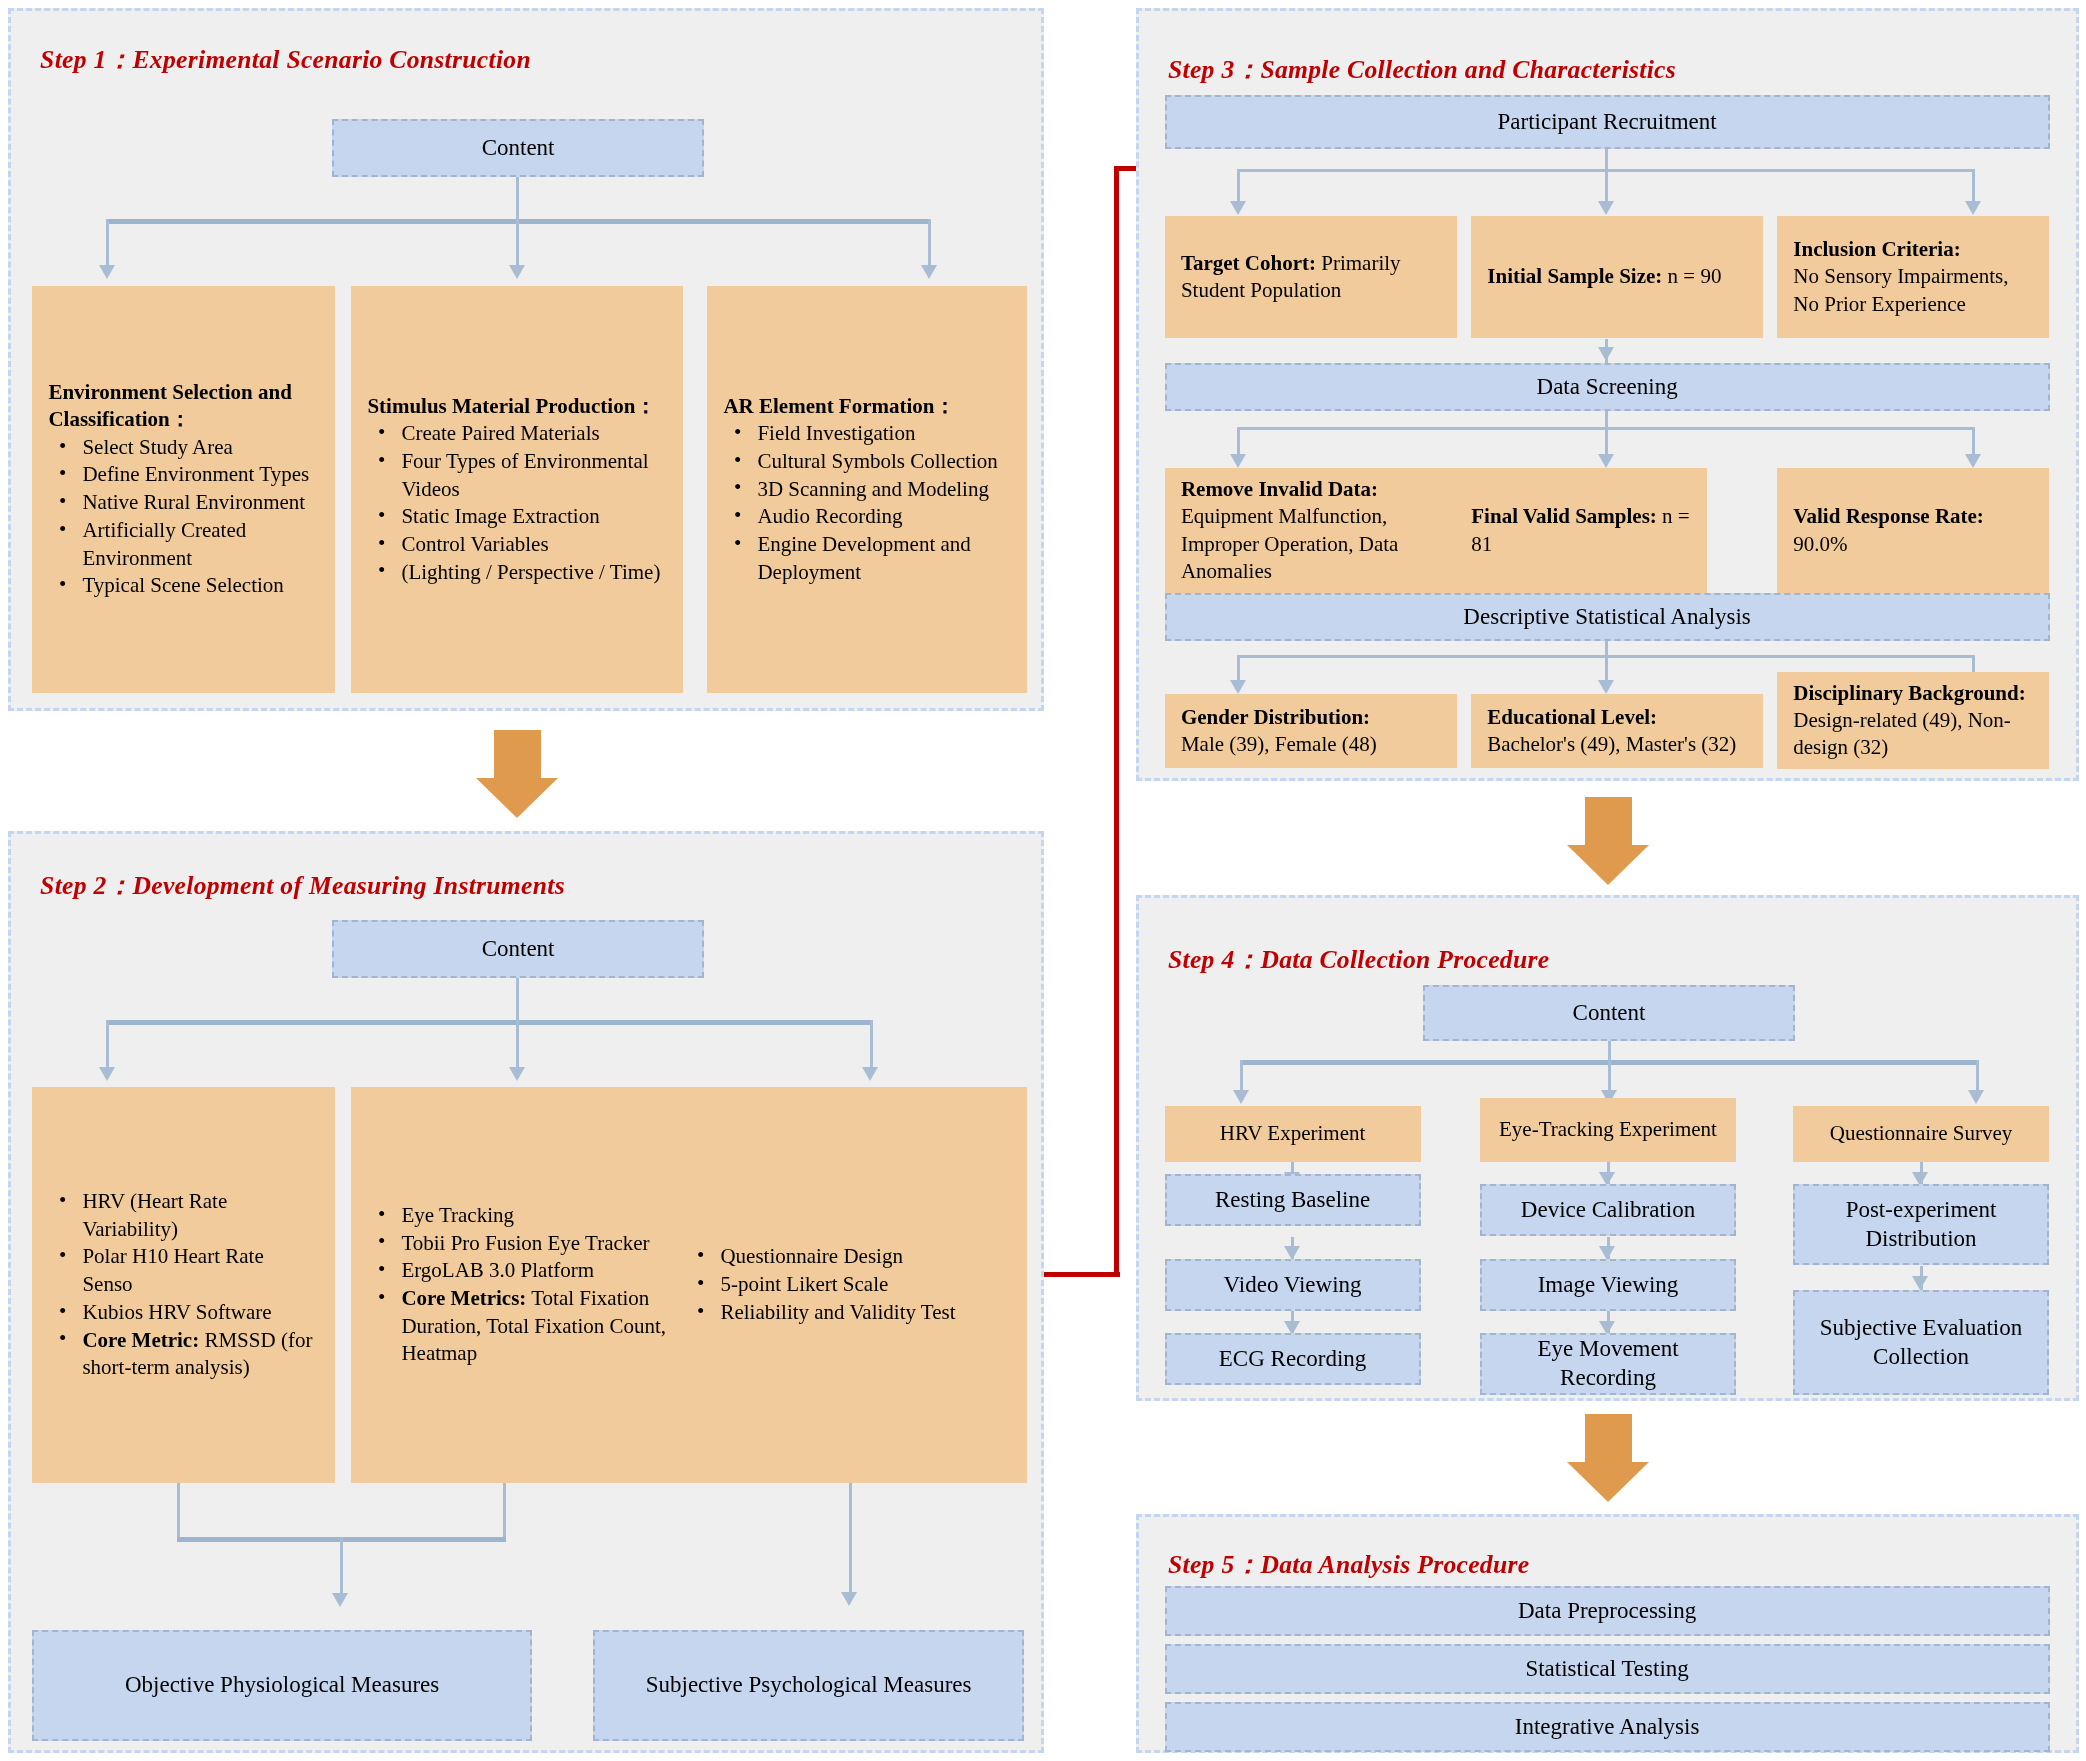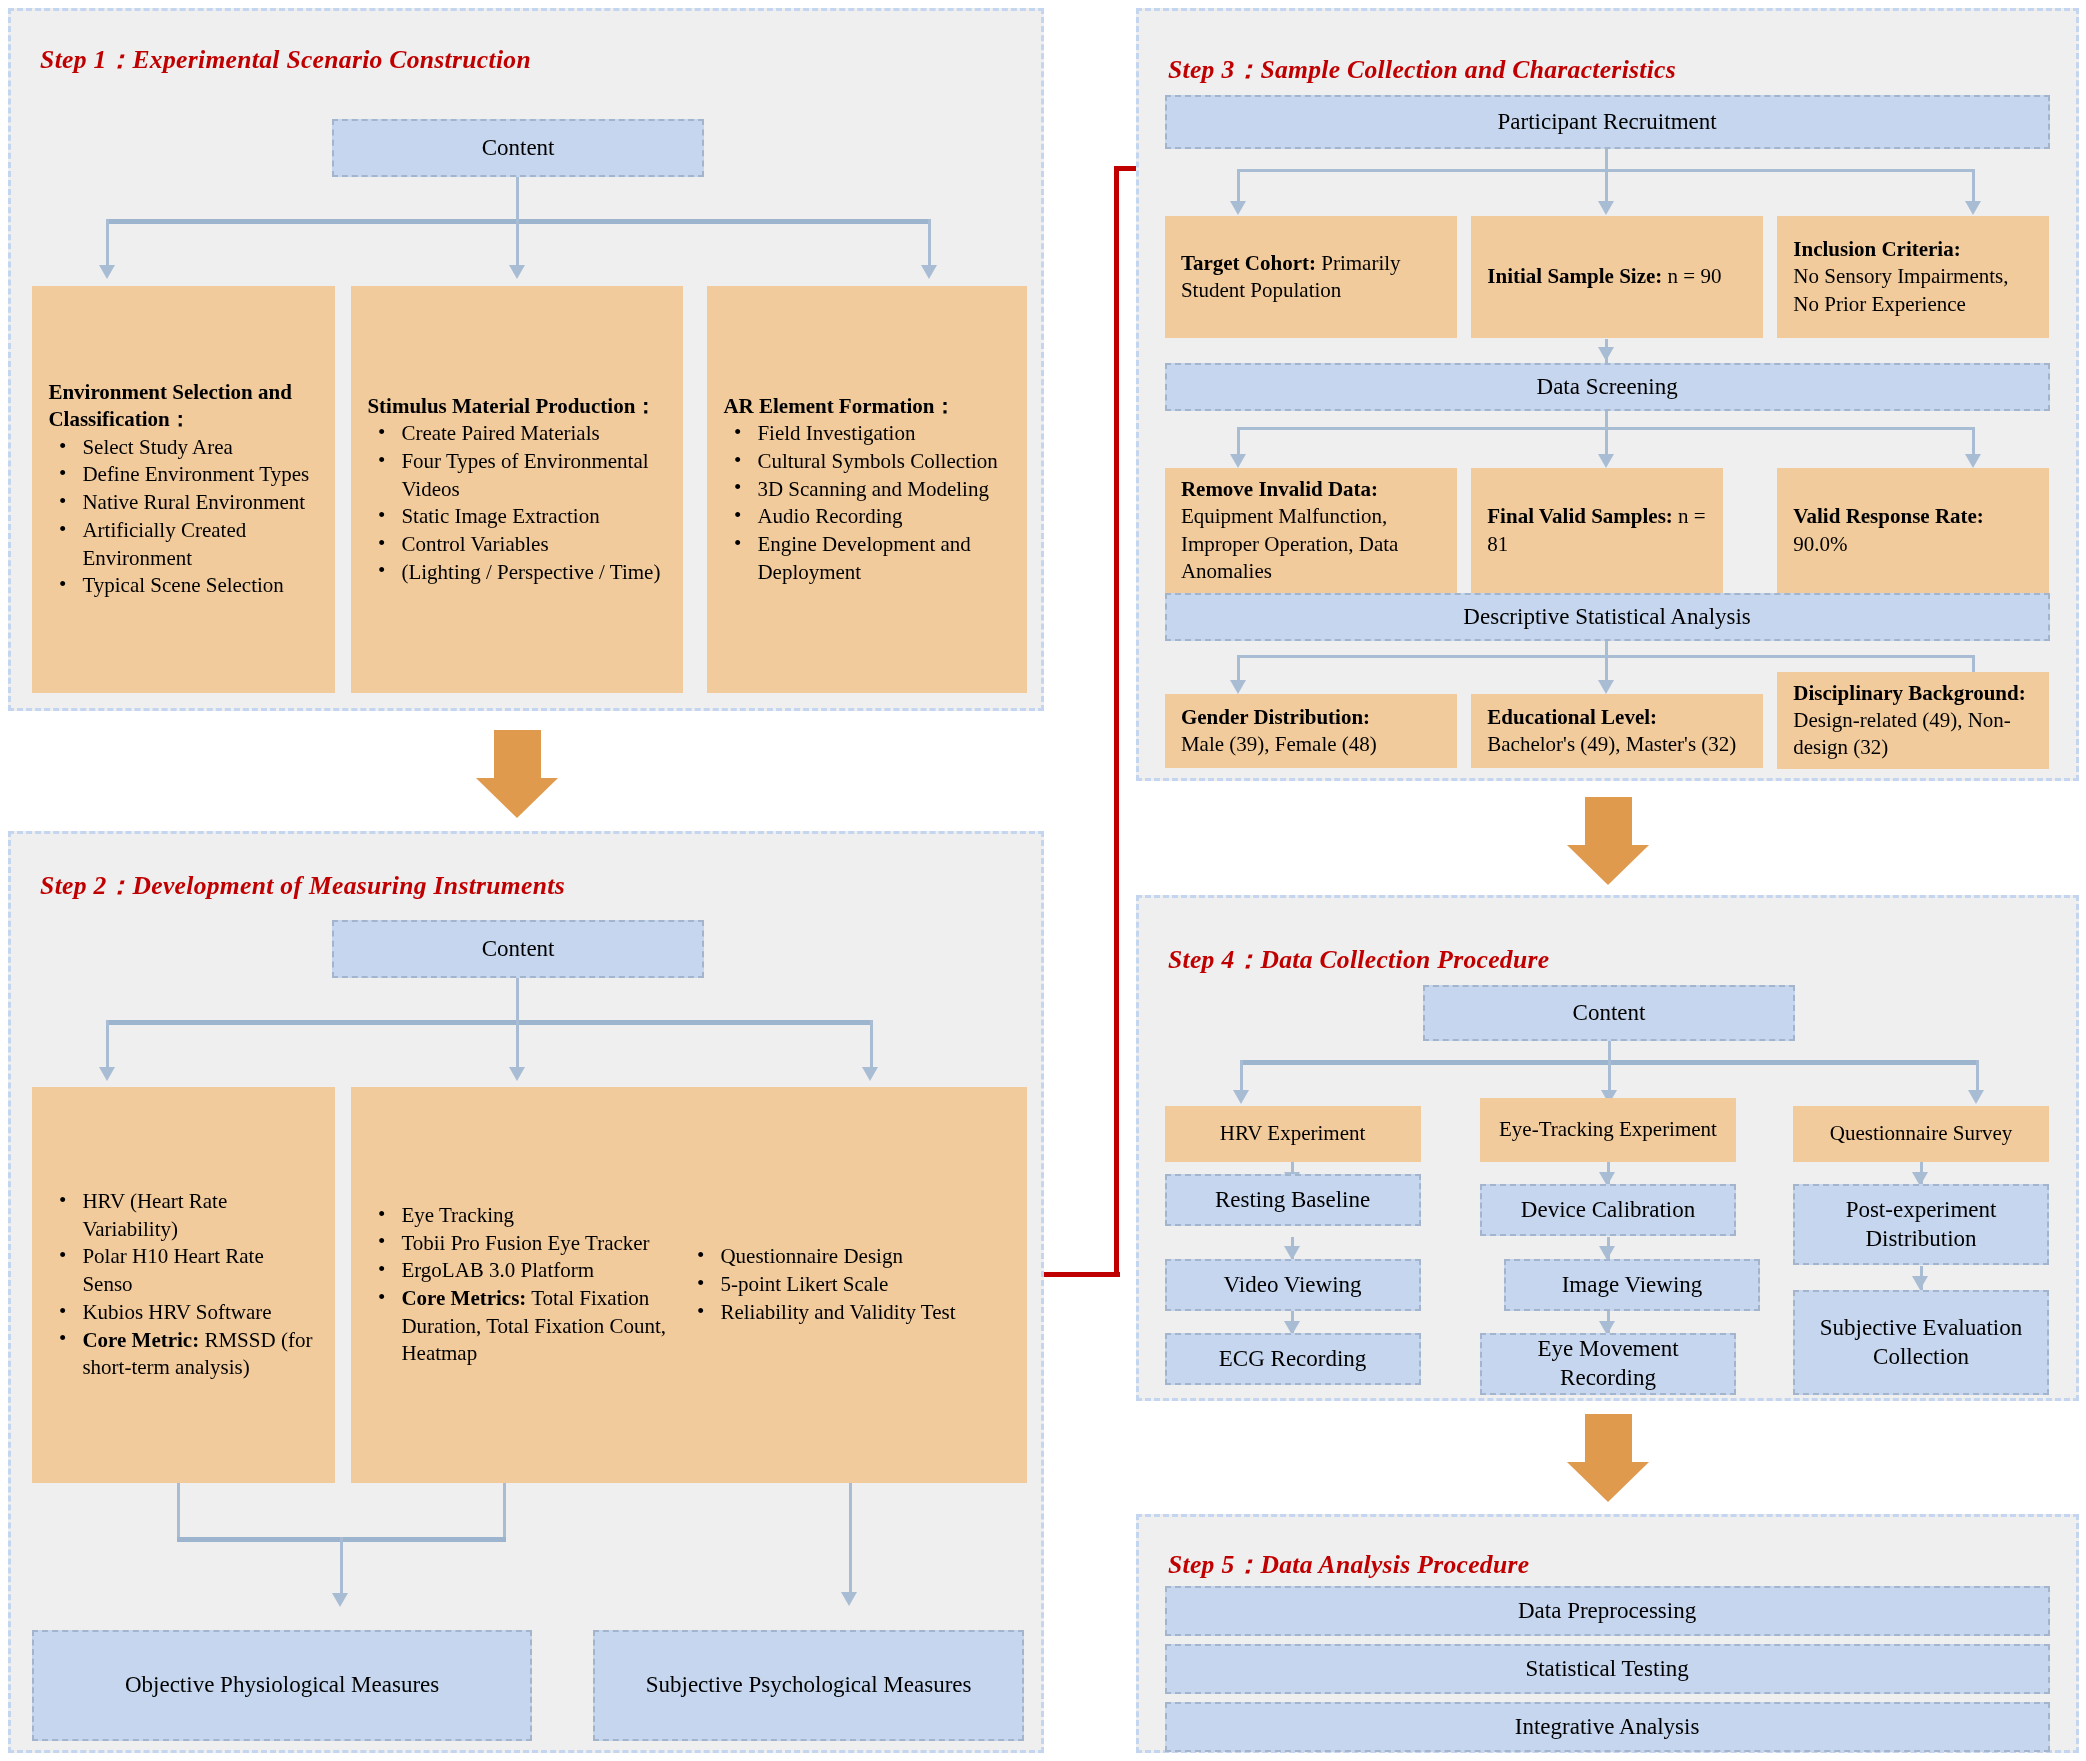--- a/index.html
+++ b/index.html
@@ -307,21 +307,21 @@
   <div class="ln ln-v" style="left:98px; top:416px; height:29px;"></div>
   <div class="arrowhead" style="left:91px; top:443px;"></div>
   <div class="ln ln-v" style="left:466px; top:416px; height:29px;"></div>
   <div class="arrowhead" style="left:459px; top:443px;"></div>
   <div class="ln ln-v" style="left:833px; top:416px; height:29px;"></div>
   <div class="arrowhead" style="left:826px; top:443px;"></div>
 
   <div class="box-orange pad" style="left:25.6px; top:457px; width:292px; height:125px;">
     <div><span class="bold">Remove Invalid Data:</span><br><span>Equipment Malfunction, Improper Operation, Data Anomalies</span></div>
   </div>
-  <div class="box-orange pad" style="left:332px; top:457px; width:252px; height:125px;">
+  <div class="box-orange pad" style="left:316px; top:457px; width:252px; height:125px;">
     <div><span class="bold">Final Valid Samples:</span><span> n = 81</span></div>
   </div>
   <div class="box-orange pad" style="left:638px; top:457px; width:272px; height:125px;">
     <div><span class="bold">Valid Response Rate:</span><br><span>90.0%</span></div>
   </div>
 
   <div class="box-blue" style="left:25.6px; top:582px; width:885px; height:48px;">Descriptive Statistical Analysis</div>
 
   <div class="ln ln-v" style="left:466px; top:630px; height:15px;"></div>
   <div class="ln ln-h" style="left:98px; top:644px; width:736px;"></div>
@@ -373,21 +373,21 @@
   <div class="ln ln-v" style="left:152px; top:413px; height:22px;"></div>
   <div class="arrowhead" style="left:145px; top:423px;"></div>
   <div class="box-blue" style="left:25.6px; top:435px; width:256px; height:52px;">ECG Recording</div>
 
   <div class="box-orange centered" style="left:341px; top:200px; width:256px; height:64px;">Eye-Tracking Experiment</div>
   <div class="ln ln-v" style="left:468px; top:264px; height:22px;"></div>
   <div class="arrowhead" style="left:460px; top:274px;"></div>
   <div class="box-blue" style="left:341px; top:286px; width:256px; height:52px;">Device Calibration</div>
   <div class="ln ln-v" style="left:468px; top:339px; height:22px;"></div>
   <div class="arrowhead" style="left:460px; top:348px;"></div>
-  <div class="box-blue" style="left:341px; top:361px; width:256px; height:52px;margin-left:24px;">Image Viewing</div>
+  <div class="box-blue" style="left:341px; top:361px; width:256px; height:52px;">Image Viewing</div>
   <div class="ln ln-v" style="left:468px; top:413px; height:22px;"></div>
   <div class="arrowhead" style="left:460px; top:423px;"></div>
   <div class="box-blue" style="left:341px; top:435px; width:256px; height:62px;">Eye Movement Recording</div>
 
   <div class="box-orange centered" style="left:654px; top:208px; width:256px; height:56px;">Questionnaire Survey</div>
   <div class="ln ln-v" style="left:781px; top:264px; height:22px;"></div>
   <div class="arrowhead" style="left:773px; top:274px;"></div>
   <div class="box-blue" style="left:654px; top:286px; width:256px; height:81px;">Post-experiment Distribution</div>
   <div class="ln ln-v" style="left:781px; top:368px; height:24.4px;"></div>
   <div class="arrowhead" style="left:773px; top:378px;"></div>

